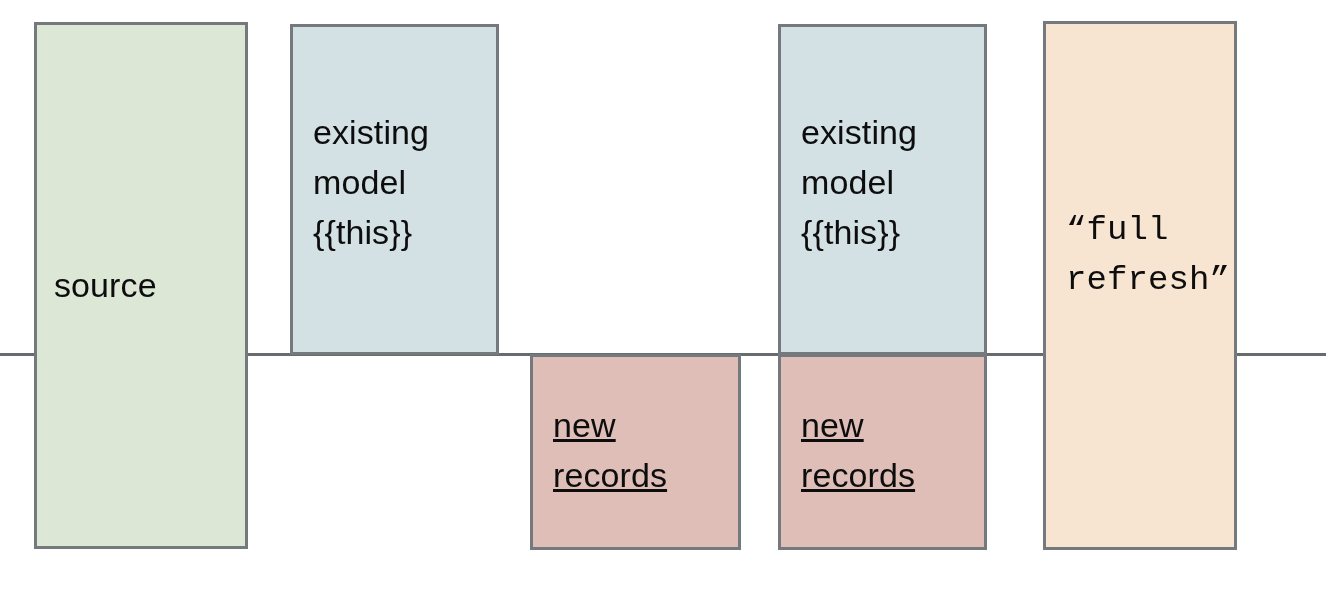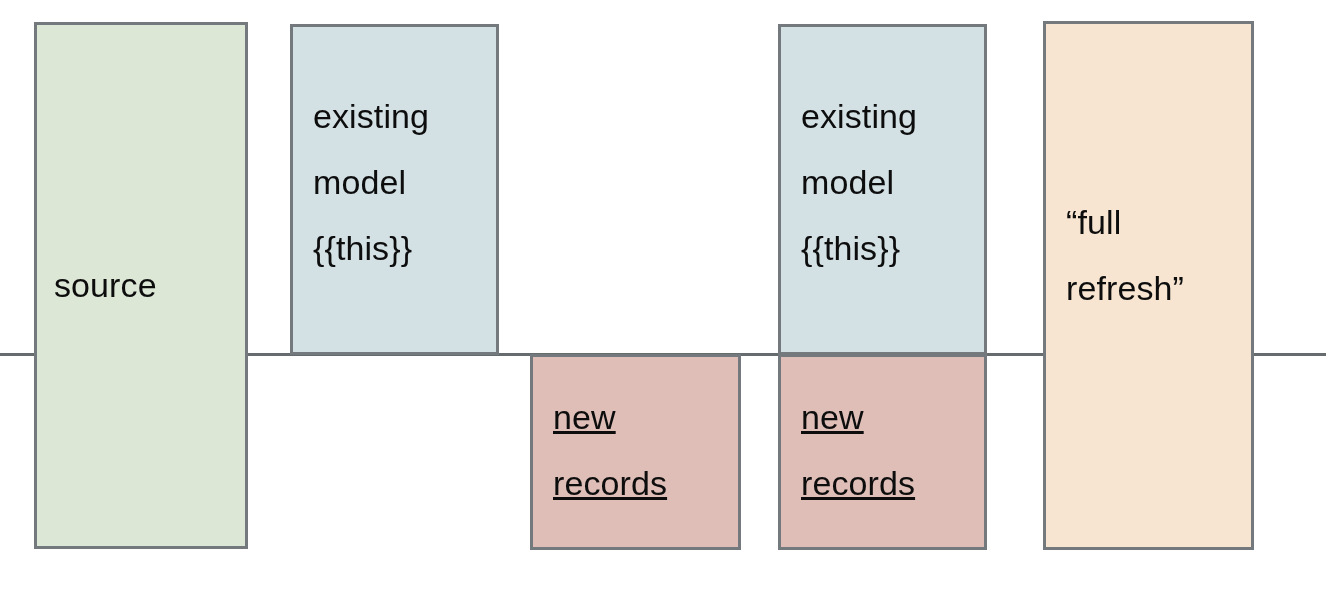--- a/index.html
+++ b/index.html
@@ -32,35 +32,35 @@
     box-sizing: border-box;
     border: 3px solid #73797c;
     z-index: 2;
     display: flex;
     flex-direction: column;
     justify-content: center;
     align-items: flex-start;
   }
   .box-label {
     font-size: 34px;
-    line-height: 66px;
+    line-height: 50px;
     color: #0d0d0d;
     padding-left: 20px;
     padding-right: 8px;
     white-space: pre-line;
     text-align: left;
     letter-spacing: 0.1px;
   }
   
   #box-source      { left: 34px;   top: 22px;  width: 214px; height: 527px; }
   #box-existing-1  { left: 290px;  top: 24px;  width: 209px; height: 331px; }
   #box-new-1       { left: 530px;  top: 354px; width: 211px; height: 196px; }
   #box-existing-2  { left: 778px;  top: 24px;  width: 209px; height: 331px; }
   #box-new-2       { left: 778px;  top: 354px; width: 209px; height: 196px; }
-  #box-full-refresh{ left: 1043px; top: 21px;  width: 211px; height: 529px; }
+  #box-full-refresh{ left: 1043px; top: 21px;  width: 194px; height: 529px; font-family: Liberation Mono, monospace; }
 
   
   #box-existing-1 .box-label,
   #box-existing-2 .box-label { margin-top: -16px; }
   #box-new-1 .box-label,
   #box-new-2 .box-label { margin-top: -4px; text-decoration: underline; }
   #box-full-refresh .box-label { margin-top: -62px; }
   #box-source .box-label { margin-top: -2px; padding-left: 17px; }
 </style>
 </head>

